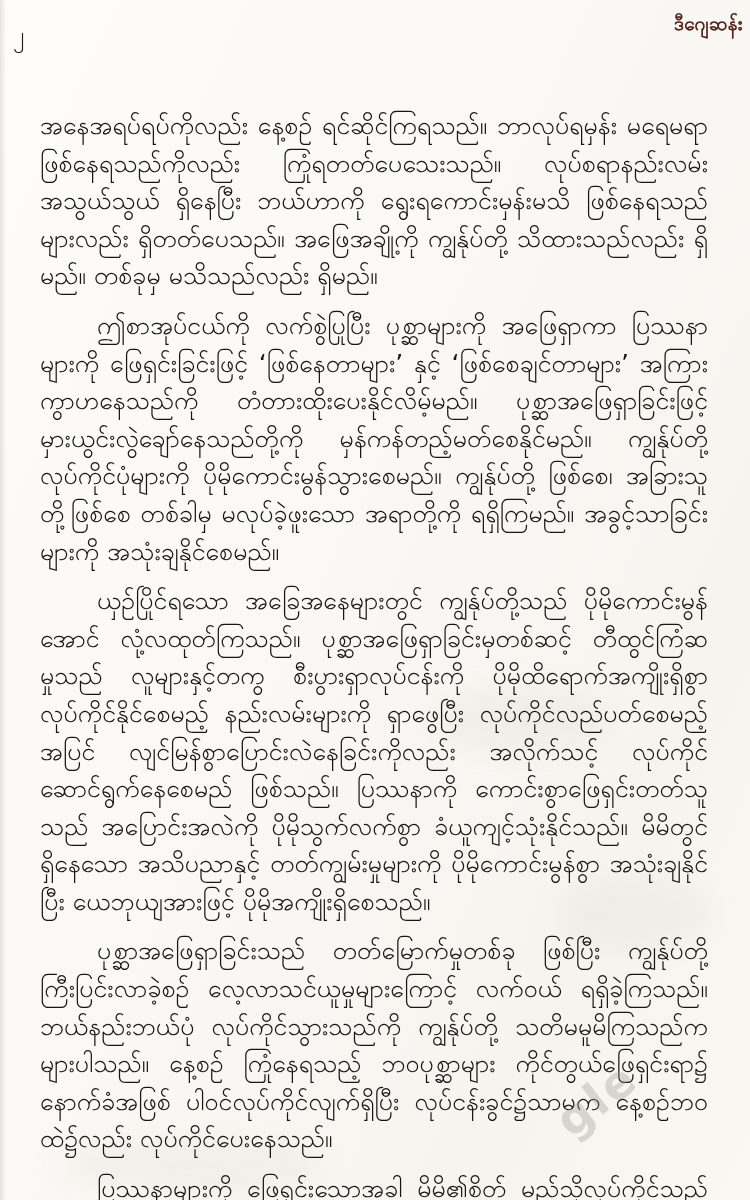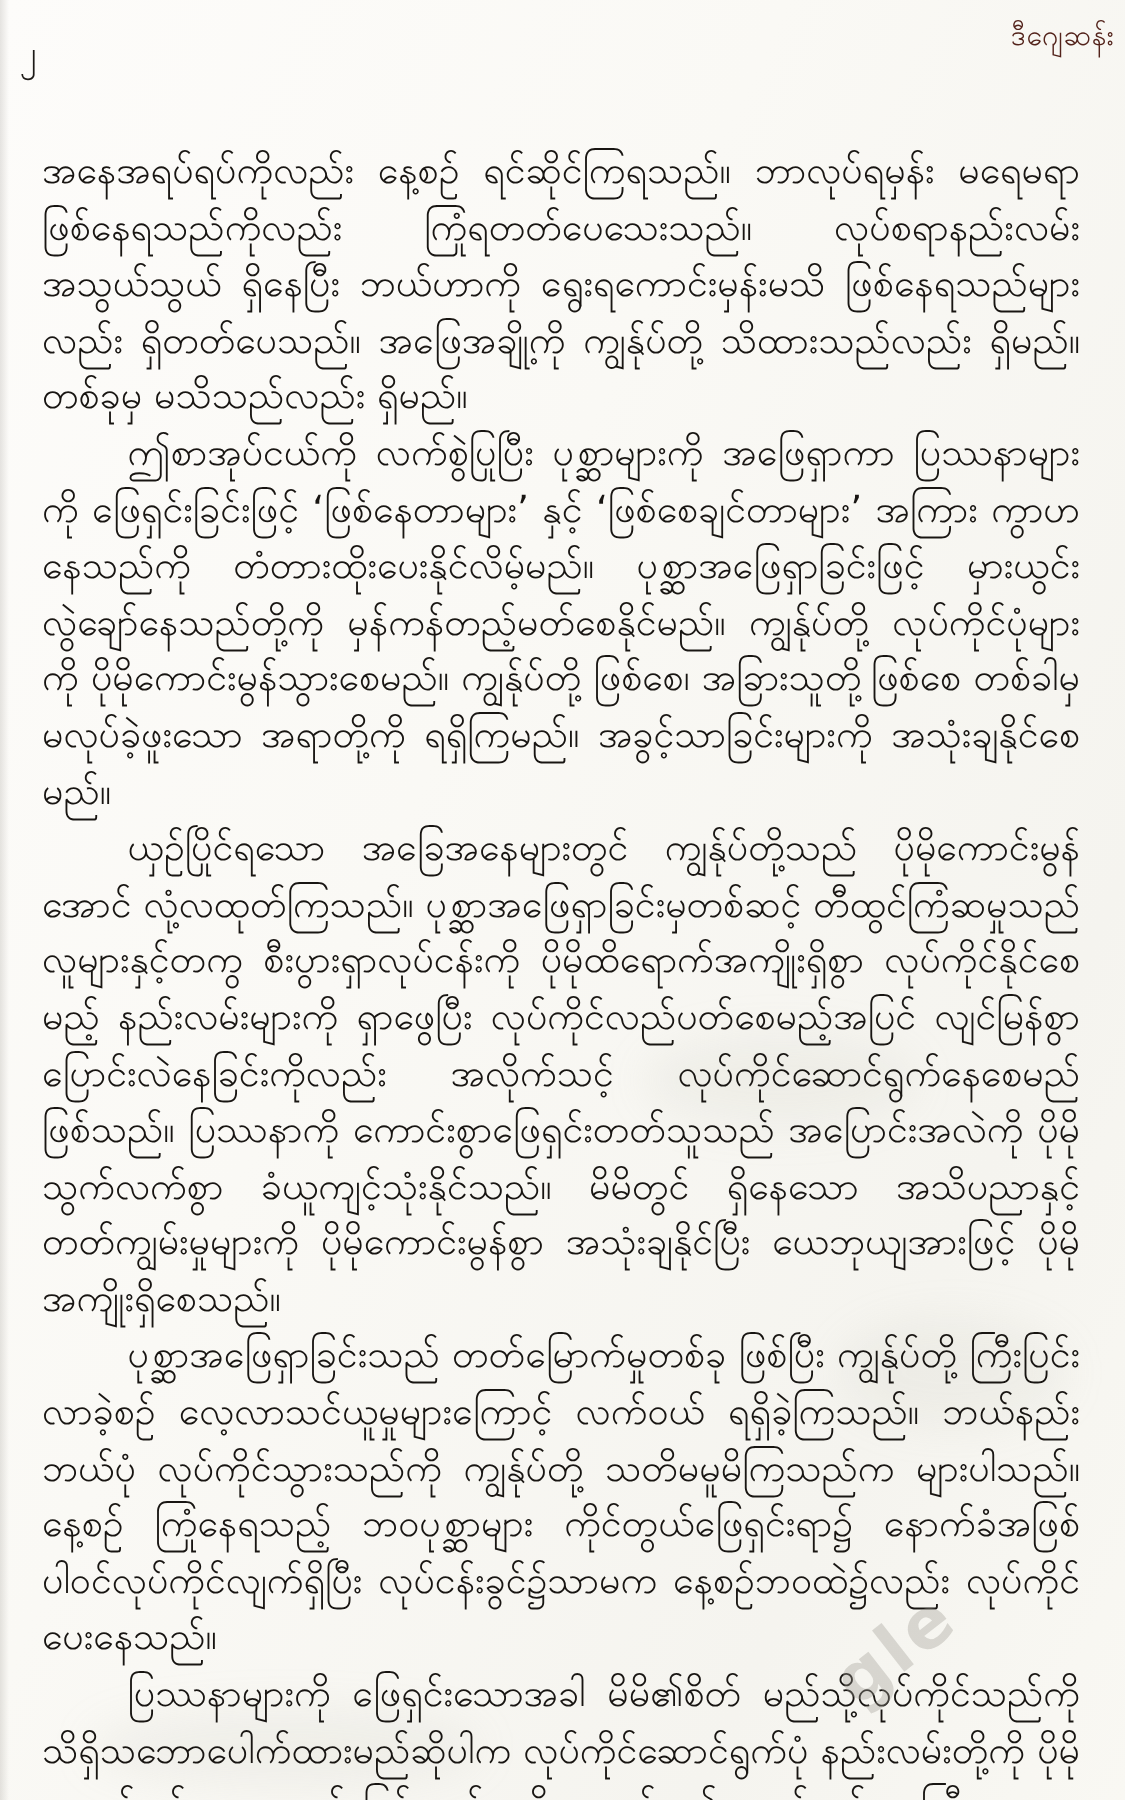--- a/index.html
+++ b/index.html
@@ -27,41 +27,41 @@
   .blotch-c { left: 560px; top: 880px; width: 150px; height: 70px; }
   .edge-shadow-left {
     position: absolute; left: 0; top: 0; bottom: 0; width: 6px;
     background: linear-gradient(to right, rgba(120,115,108,0.18), rgba(0,0,0,0));
   }
 
   .running-header {
     position: absolute;
     top: 11px; right: 7px;
     font-size: 19px;
-    font-weight: normal;
+    font-weight: bold;
     color: #53231b;
     letter-spacing: 0.5px;
   }
   .page-number {
     position: absolute;
     top: 20px; left: 13px;
     font-size: 23px;
     color: #1d1a17;
   }
 
   .body-text {
     position: absolute;
     left: 28px; right: 30px; top: 95px;
     font-size: 25px;
     line-height: 37.6px;
     text-align: justify;
     text-justify: inter-word;
     color: #181512;
   }
-  .body-text p { margin: 0; padding: 0; }
+  .body-text p { margin: 12px; padding: 0; }
   .body-text p.indent { text-indent: 57px; }
 
   .watermark {
     position: absolute;
     left: 545px; top: 1105px;
     transform: rotate(-38deg);
     transform-origin: left top;
     font-size: 46px;
     font-weight: bold;
     color: rgba(158, 156, 146, 0.35);

